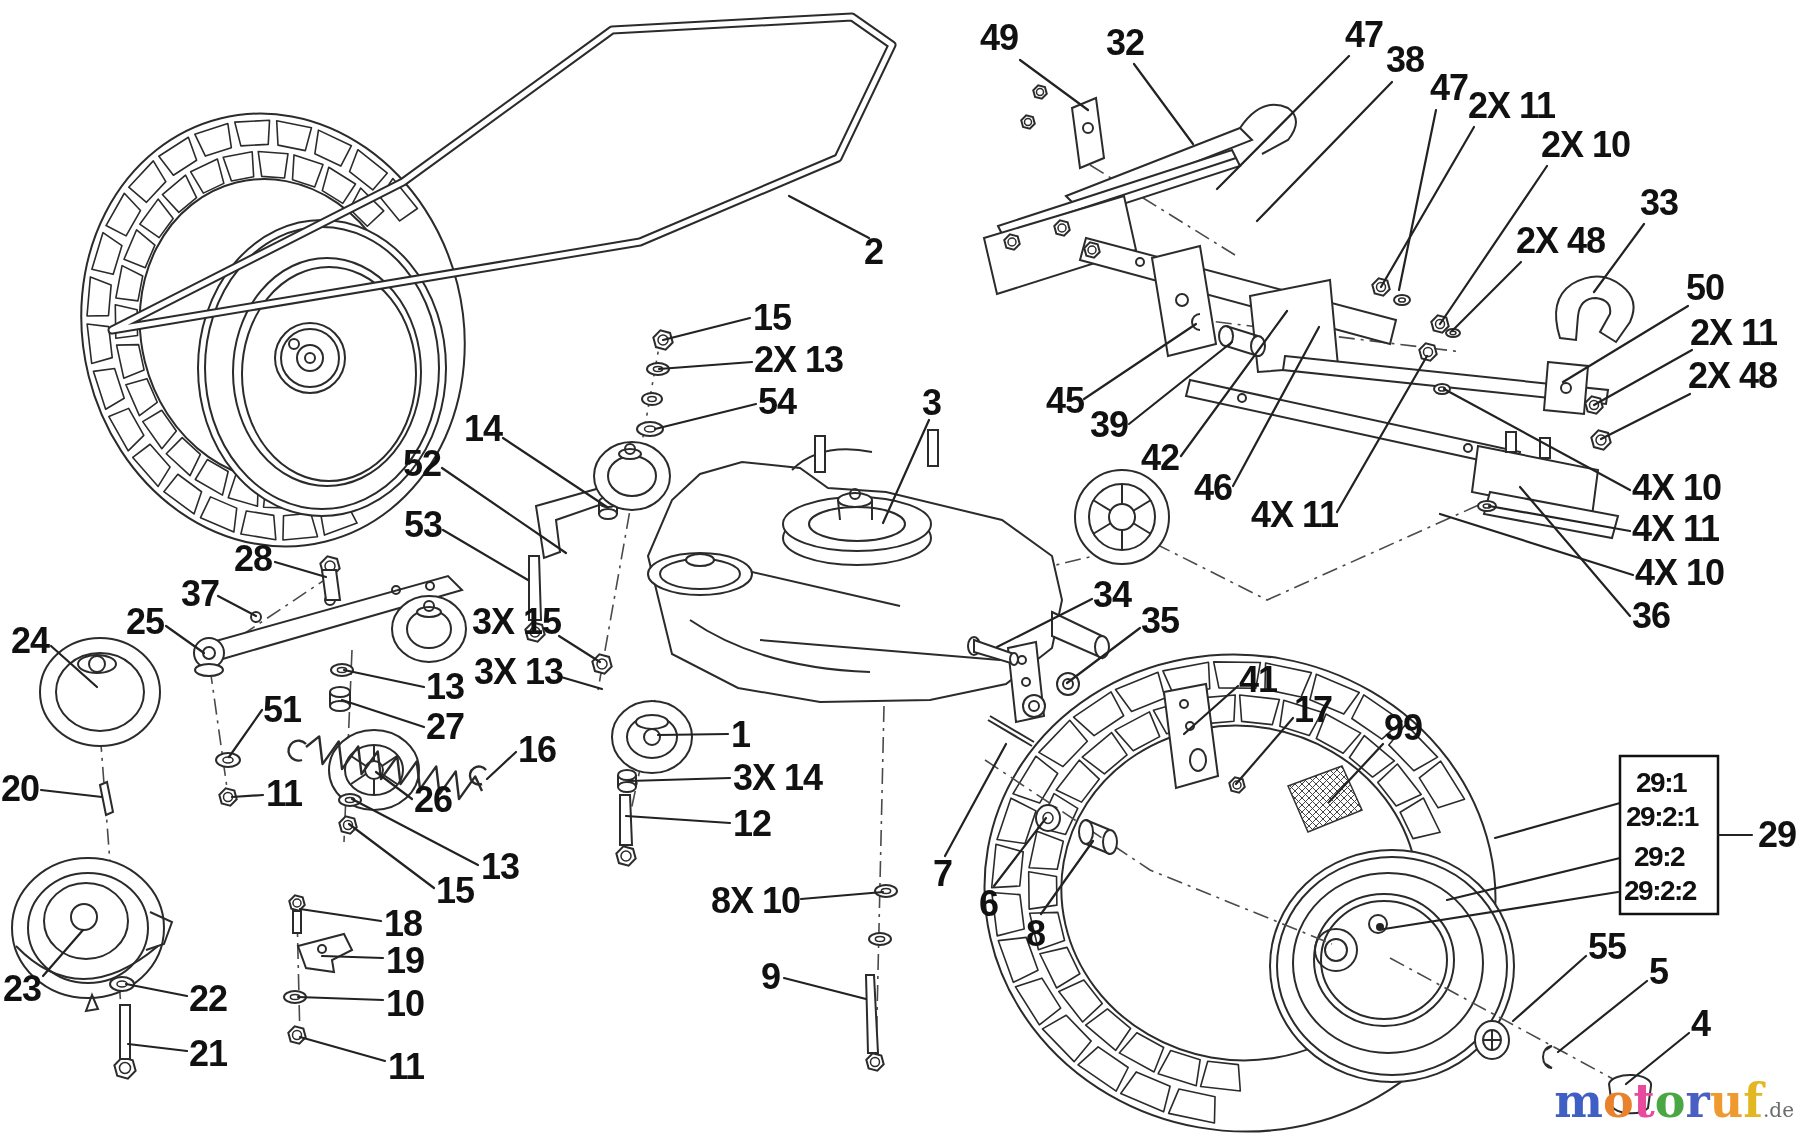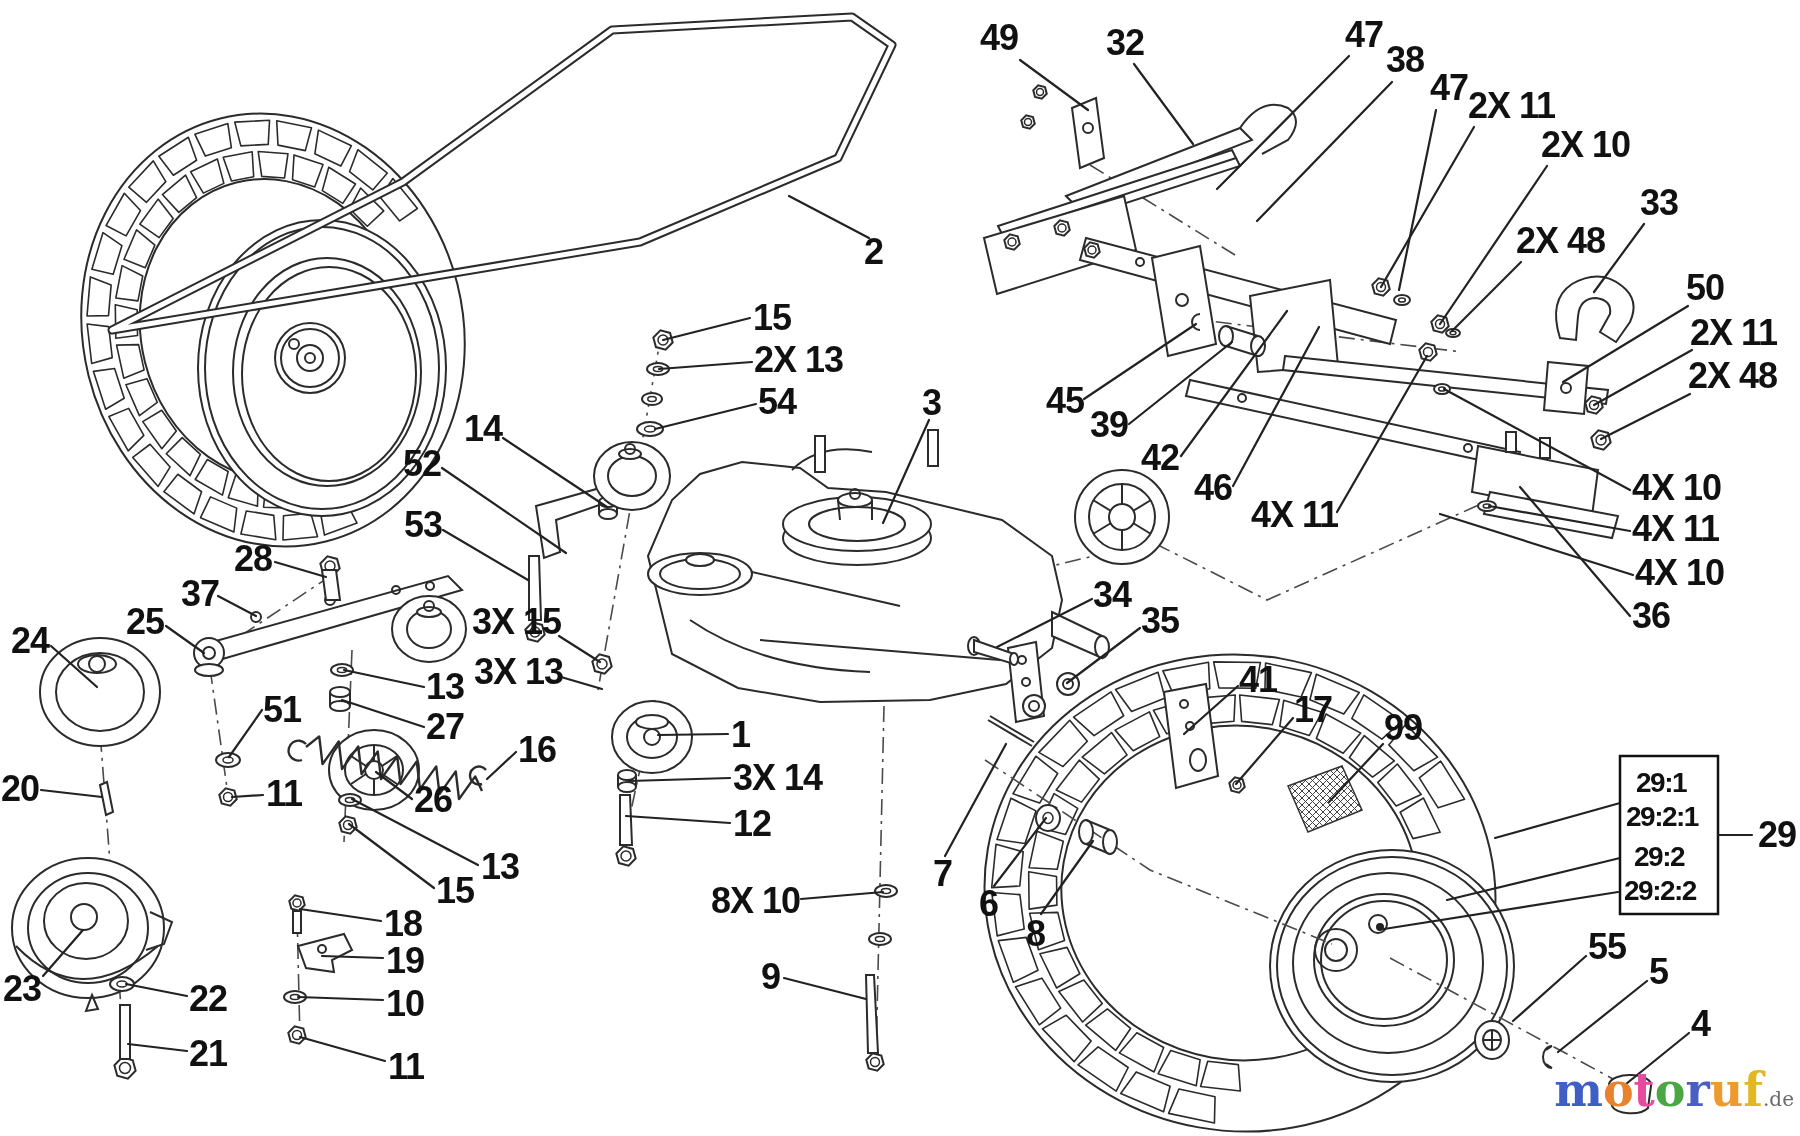--- a/index.html
+++ b/index.html
@@ -8,21 +8,21 @@
   svg{position:absolute;inset:0;}
   svg .ln{stroke:#2b2b2b;fill:none;stroke-width:2;}
   svg .fw{fill:#ffffff;stroke:#2b2b2b;stroke-width:2;}
   svg .callout-text{font-family:"Liberation Sans",sans-serif;font-weight:700;
       font-size:36px;fill:#111;letter-spacing:-1px;}
   svg .ref-text{font-family:"Liberation Sans",sans-serif;font-weight:700;
       font-size:28px;fill:#111;letter-spacing:-1.5px;}
   svg .leader{stroke:#222;stroke-width:2.2;stroke-linecap:round;fill:none;}
   svg .dashdot{stroke:#4a4a4a;stroke-width:1.6;fill:none;stroke-dasharray:16 6 3 6;}
   .watermark{position:absolute;right:6px;bottom:0px;white-space:nowrap;
-      font-family:"DejaVu Serif",serif;font-weight:700;font-size:46px;line-height:74px;}
+      font-family:"DejaVu Serif",serif;font-weight:700;font-size:46px;line-height:52px;}
   .watermark .suffix{font-size:20px;font-weight:400;}
 </style>
 </head>
 <body>
 
 <div class="stage">
   <svg id="art" width="1800" height="1136" viewBox="0 0 1800 1136">
     <defs>
       <pattern id="xh" width="7" height="7" patternUnits="userSpaceOnUse">
         <path d="M0 7 L7 0 M0 0 L7 7" stroke="#444" stroke-width="1"></path>

